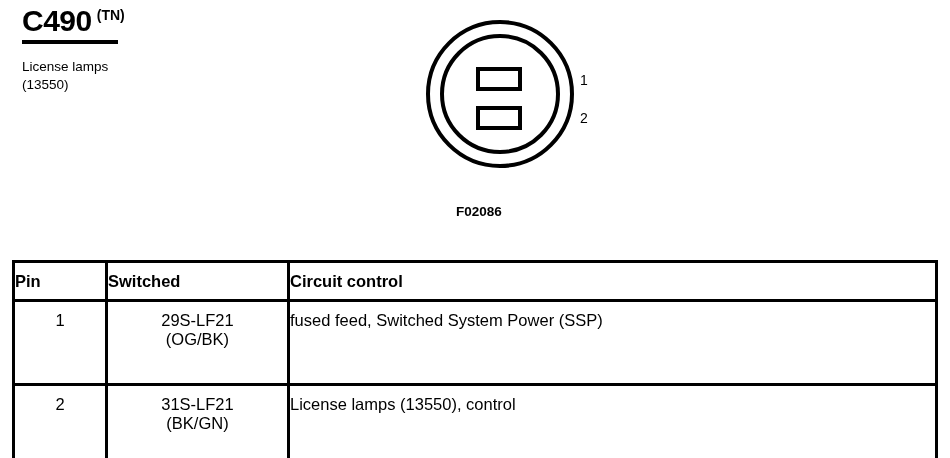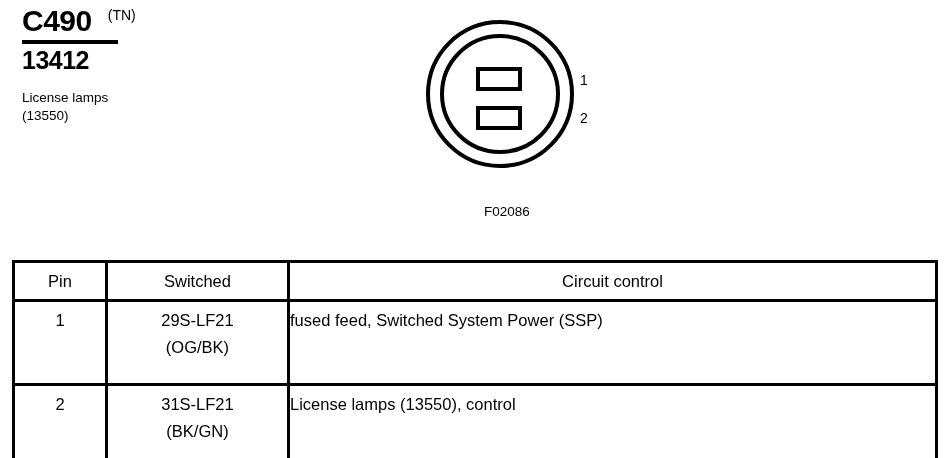--- a/index.html
+++ b/index.html
@@ -29,22 +29,22 @@
     line-height: 1;
   }
   #connector-id {
     font-size: 30px;
     font-weight: bold;
     letter-spacing: -0.5px;
     text-align: center;
   }
   #connector-suffix {
     font-size: 14px;
-    font-weight: normal;
-    margin-left: 16px;
+    font-weight: bold;
+    margin-left: 5px;
     margin-top: 2px;
   }
   #id-underline {
     width: 96px;
     height: 4px;
     background: #000;
     margin-top: 4px;
   }
   #part-number {
     font-size: 25px;
@@ -101,73 +101,73 @@
   .pin-callout {
     position: absolute;
     font-size: 14px;
     line-height: 1;
   }
   #pin-callout-1 { left: 160px; top: 59px; }
   #pin-callout-2 { left: 160px; top: 97px; }
 
   #diagram-caption {
     position: absolute;
-    left: 64px;
+    left: 36px;
     top: 190px;
     font-size: 13.5px;
     white-space: nowrap;
+    font-weight: bold;
   }
 
   
   #pin-table {
     position: absolute;
     left: 12px;
     top: 260px;
     width: 926px;
     border-collapse: collapse;
     table-layout: fixed;
   }
   #pin-table th,
   #pin-table td {
     border: 3px solid #000;
     font-size: 16.5px;
     font-weight: normal;
     padding: 0;
   }
   #pin-table th {
-    font-weight: normal;
+    font-weight: bold;
     height: 36px;
-    text-align: center;
+    text-align: left;
     vertical-align: middle;
   }
   #pin-table td {
     height: 72px;
     vertical-align: top;
     padding-top: 9px;
   }
   td.col-pin, td.col-circuit { text-align: center; }
   td.col-function {
     text-align: left;
     padding-left: 16px;
     margin-left: 40px;
   }
-  .circuit-line2 { display: block; margin-top: 8px; }
+  .circuit-line2 { display: block; margin-top: 0; }
   .col-w-pin      { width: 93px; }
   .col-w-circuit  { width: 182px; }
 </style>
 </head>
 <body>
 
 <div id="header-block">
   <div id="connector-id-row">
     <span id="connector-id">C490</span>
     <span id="connector-suffix">(TN)</span>
   </div>
   <div id="id-underline"></div>
-  <div id="part-number">13412</div>
   <div id="component-desc">
     <div>License lamps</div>
     <div>(13550)</div>
   </div>
 </div>
 
 <div id="connector-diagram">
   <div id="outer-ring"></div>
   <div id="inner-ring"></div>
   <div id="pin-slot-1" class="pin-slot"></div>

